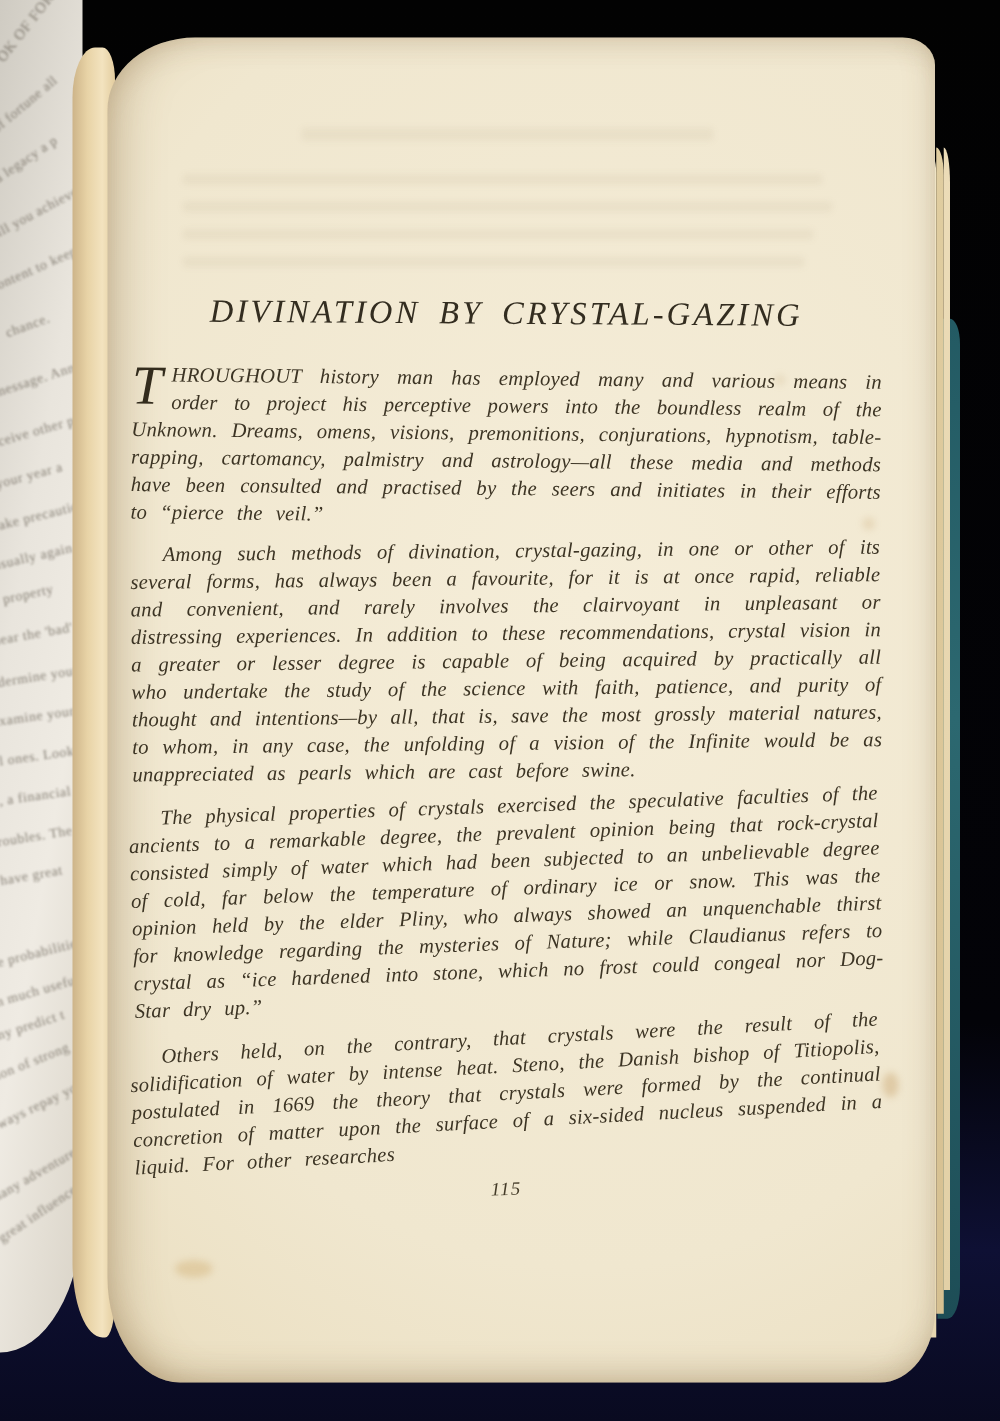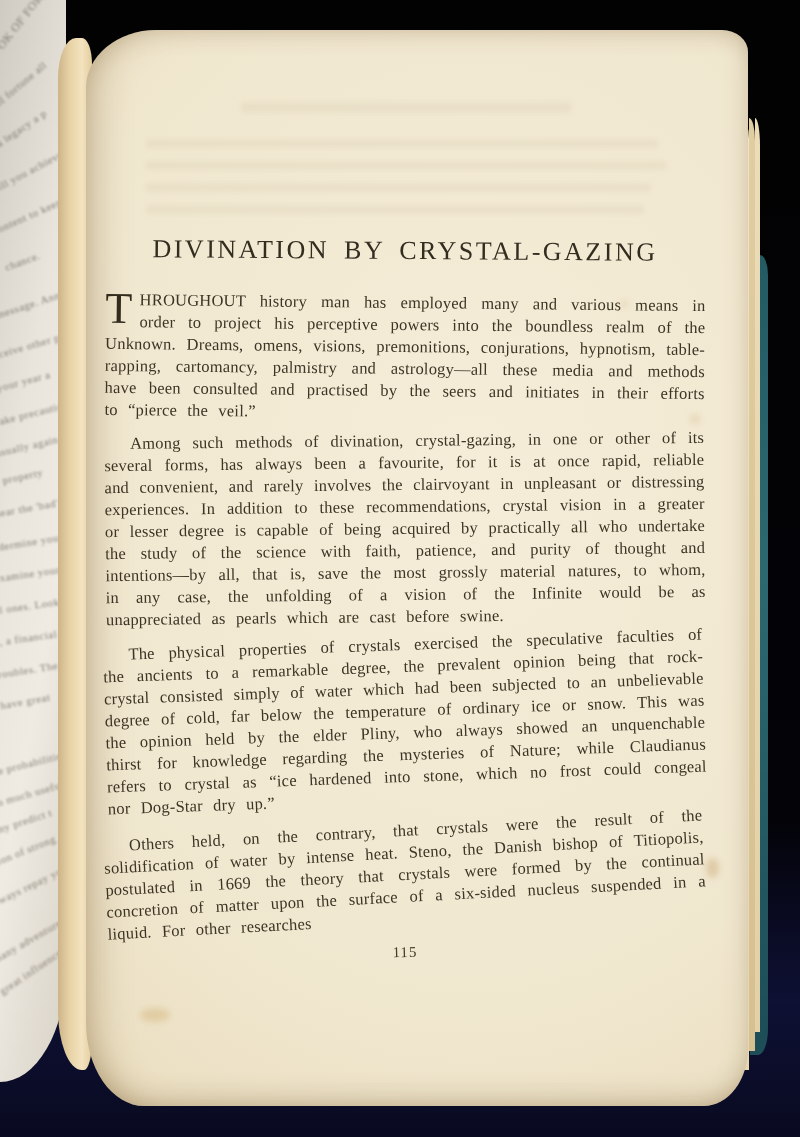--- a/index.html
+++ b/index.html
@@ -39,21 +39,21 @@
   
   .page{
     position:absolute;left:86px;top:30px;width:662px;height:1076px;
     background:
       radial-gradient(120% 90% at 58% 42%, #f5edd8 0%, #f0e7cf 55%, #e9dcbc 85%, #e2d2ad 100%);
     border-radius:70px 26px 44px 58px / 58px 22px 58px 84px;
     box-shadow:inset 26px 0 38px -20px rgba(120,88,40,.38),
                inset -16px 0 26px -16px rgba(120,88,40,.22),
                inset 0 -22px 30px -20px rgba(110,80,40,.30),
                inset 0 18px 26px -18px rgba(110,80,40,.18);
-    padding:0 43px 0 19px;box-sizing:border-box;color:#3a3222;
+    padding:0 43px 0 19px;box-sizing:border-box;color:#3a3222;font-style:italic;
   }
   
   .ghost{position:absolute;left:60px;top:72px;width:520px;opacity:.55;}
   .ghost-bar{background:rgba(150,126,92,.15);filter:blur(2.4px);border-radius:3px;}
   .ghost-header{width:330px;height:11px;margin:0 auto 26px auto;}
   .ghost-line{height:9px;margin-bottom:13px;}
   .title{
     margin:206px 0 26px 0;text-align:center;font-size:26px;font-weight:normal;
     letter-spacing:2.5px;color:#332d20;transform:rotate(.4deg);word-spacing:6px;
   }

